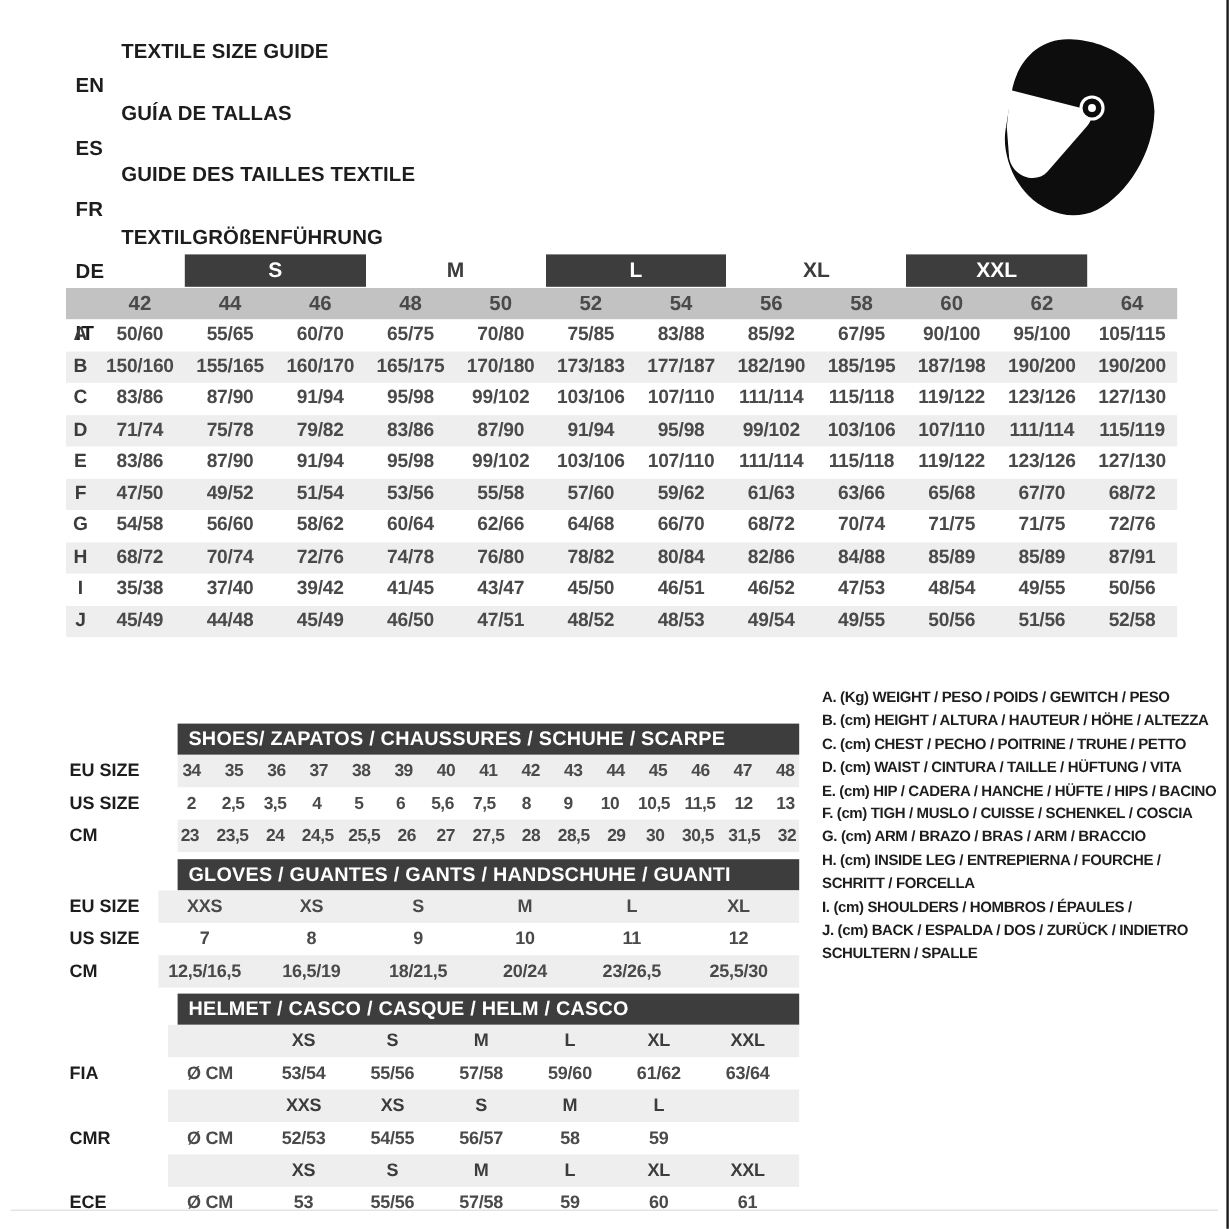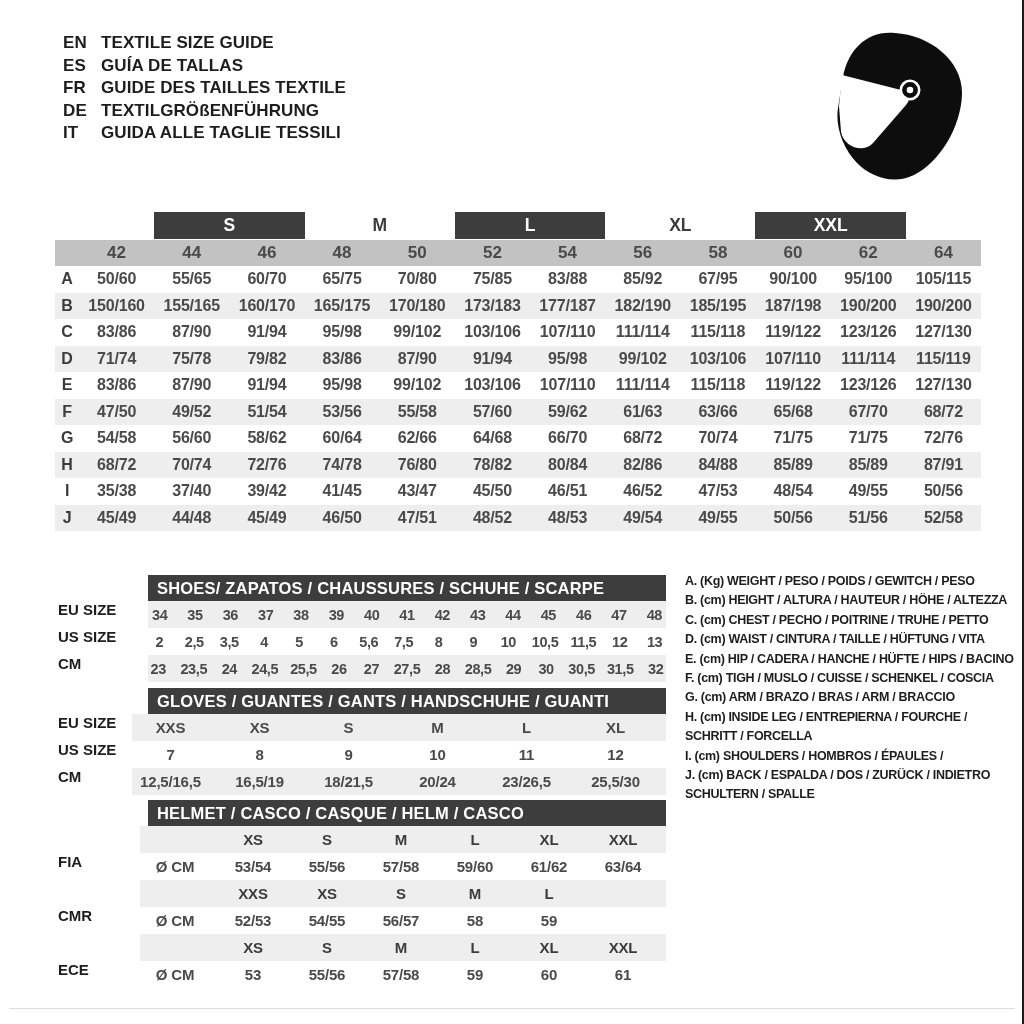--- a/index.html
+++ b/index.html
@@ -4,40 +4,40 @@
 <style>
   html,body{margin:0;padding:0;}
   body{
     width:1024px;height:1024px;position:relative;overflow:hidden;
     background:#ffffff;color:#4a4a4a;
     font-family:"Liberation Sans", sans-serif;font-weight:700;
   }
   
   .langs{position:absolute;left:63px;top:32px;font-size:17px;line-height:22.5px;color:#1d1d1d;letter-spacing:0.1px;}
   .lang-row{display:flex;}
-  .lang-code{width:38px;}
+  .lang-code{width:38px;margin-top:29px;}
   
   .helmet-svg{position:absolute;left:834px;top:26px;}
   
   .main-table{position:absolute;left:55px;top:212px;width:926px;}
   .mt-grid{display:grid;grid-template-columns:24px repeat(12,1fr);align-items:center;text-align:center;}
   .size-row{height:27px;margin-bottom:1px;}
   .size-box{background:#3d3d3d;color:#ffffff;font-size:17.5px;height:27px;line-height:27px;}
   .size-plain{color:#3c3c3c;font-size:17.5px;}
   .col-band{background:#c2c2c2;height:26px;color:#4a4a4a;font-size:17px;}
   .mt-row{height:26.5px;font-size:16px;letter-spacing:-0.2px;}
   .mt-row.stripe{background:#eeeeee;}
   .mt-row .rl{color:#3c3c3c;}
   
-  .section{position:absolute;left:58px;width:608px;color:#1d1d1d;}
+  .section{position:absolute;left:58px;width:608px;color:#1d1d1d;margin-top:28px;}
   #shoes-sec{top:575px;}
   #gloves-sec{top:688px;}
   #helmet-sec{top:800px;}
   .sec-title{margin-left:90px;background:#3d3d3d;color:#ffffff;height:26px;line-height:26px;padding-left:9px;font-size:16.5px;letter-spacing:0.2px;white-space:nowrap;}
-  .sec-row{display:flex;height:27px;align-items:flex-start;}
+  .sec-row{display:flex;height:27px;align-items:center;}
   .rlabel{width:90px;font-size:15px;color:#1d1d1d;}
   .strip{flex:1;align-self:stretch;display:grid;align-items:center;text-align:center;color:#4a4a4a;font-size:15px;letter-spacing:-0.2px;gap:12px;}
   .strip.gray{background:#eeeeee;}
   .shoes-strip{grid-template-columns:repeat(15,1fr);font-size:14.5px;letter-spacing:-0.4px;}
   .gloves-strip{grid-template-columns:repeat(6,77px) 1fr;}
   .helmet-strip{grid-template-columns:70px repeat(6,62px) 1fr;}
   .strip .size-hd{color:#3c3c3c;}
   
   .legend{position:absolute;left:685px;top:572px;width:330px;font-size:12.5px;line-height:19.4px;color:#1d1d1d;letter-spacing:-0.3px;}
   .legend-line{white-space:nowrap;}

